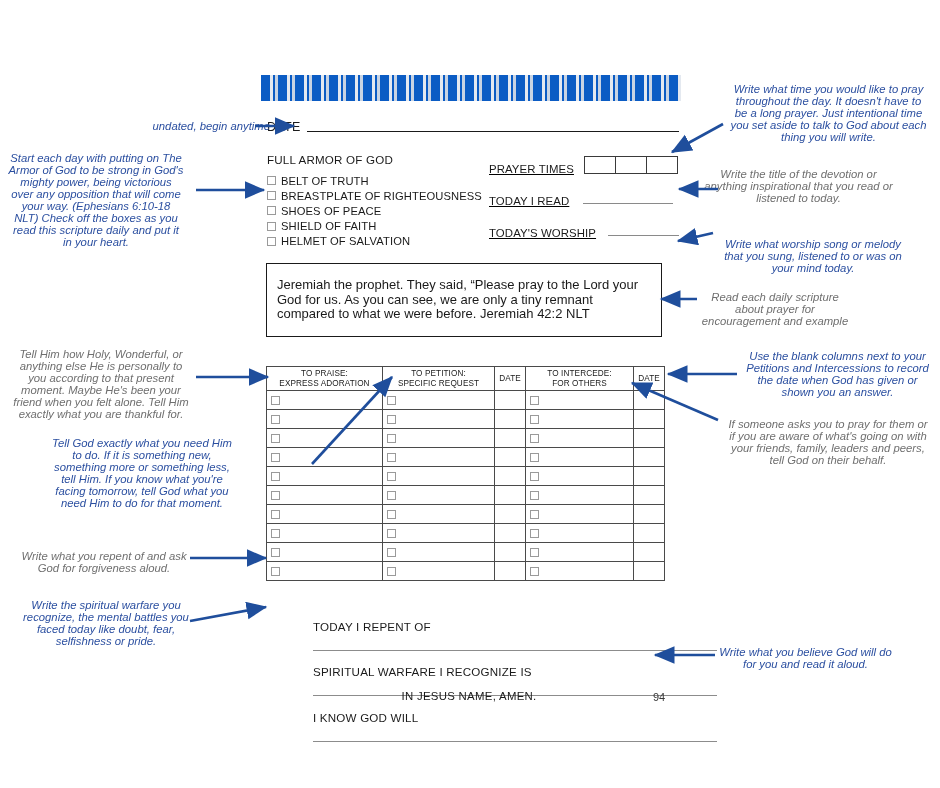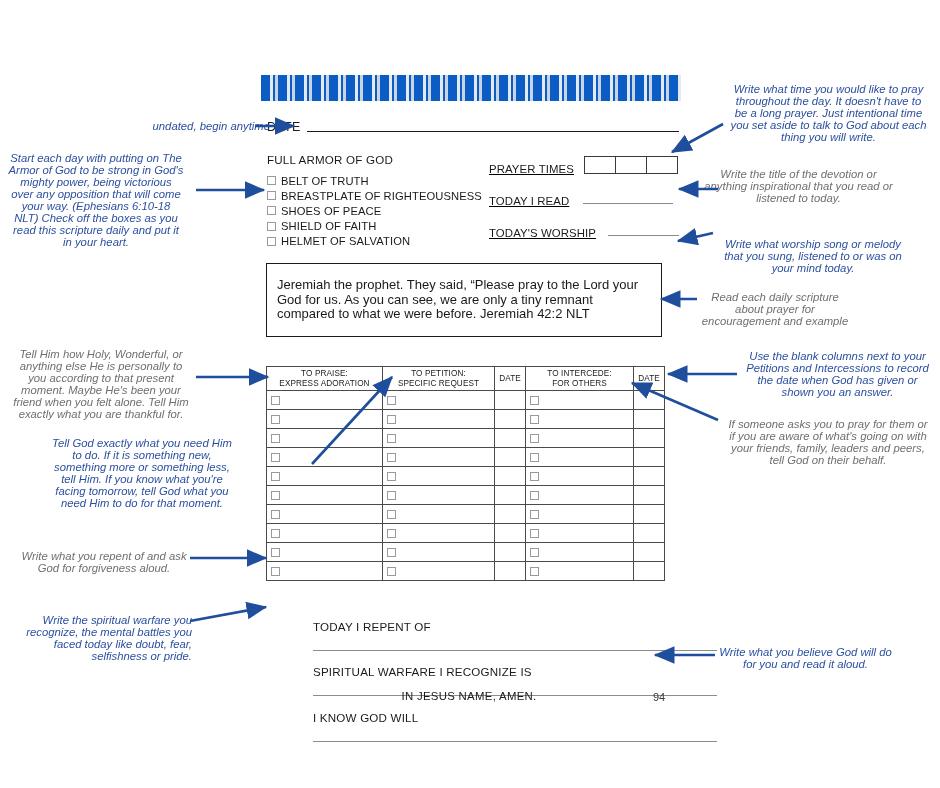--- a/index.html
+++ b/index.html
@@ -413,21 +413,21 @@
 <div class="anno" style="left:130px; top:120px; width:140px; text-align:right;">undated, begin anytime</div>
 
 <div class="anno" style="left:8px; top:152px; width:176px;">Start each day with putting on The Armor of God to be strong in God's mighty power, being victorious over any opposition that will come your way. (Ephesians 6:10-18 NLT) Check off the boxes as you read this scripture daily and put it in your heart.</div>
 
 <div class="anno gray" style="left:12px; top:348px; width:178px;">Tell Him how Holy, Wonderful, or anything else He is personally to you according to that present moment. Maybe He's been your friend when you felt alone. Tell Him exactly what you are thankful for.</div>
 
 <div class="anno" style="left:52px; top:437px; width:180px;">Tell God exactly what you need Him to do. If it is something new, something more or something less, tell Him. If you know what you're facing tomorrow, tell God what you need Him to do for that moment.</div>
 
 <div class="anno gray" style="left:2px; top:550px; width:172px;margin-left:16px;">Write what you repent of and ask God for forgiveness aloud.</div>
 
-<div class="anno" style="left:20px; top:614px; width:172px;text-align:right;">Write the spiritual warfare you recognize, the mental battles you faced today like doubt, fear, selfishness or pride.</div>
+<div class="anno" style="left:20px; top:599px; width:172px;">Write the spiritual warfare you recognize, the mental battles you faced today like doubt, fear, selfishness or pride.</div>
 
 <div class="anno" style="left:730px; top:83px; width:197px;">Write what time you would like to pray throughout the day. It doesn't have to be a long prayer. Just intentional time you set aside to talk to God about each thing you will write.</div>
 
 <div class="anno gray" style="left:700px; top:168px; width:197px;">Write the title of the devotion or anything inspirational that you read or listened to today.</div>
 
 <div class="anno" style="left:718px; top:238px; width:190px;">Write what worship song or melody that you sung, listened to or was on your mind today.</div>
 
 <div class="anno gray" style="left:700px; top:291px; width:150px;">Read each daily scripture about prayer for encouragement and example</div>
 
 <div class="anno" style="left:740px; top:350px; width:195px;">Use the blank columns next to your Petitions and Intercessions to record the date when God has given or shown you an answer.</div>

